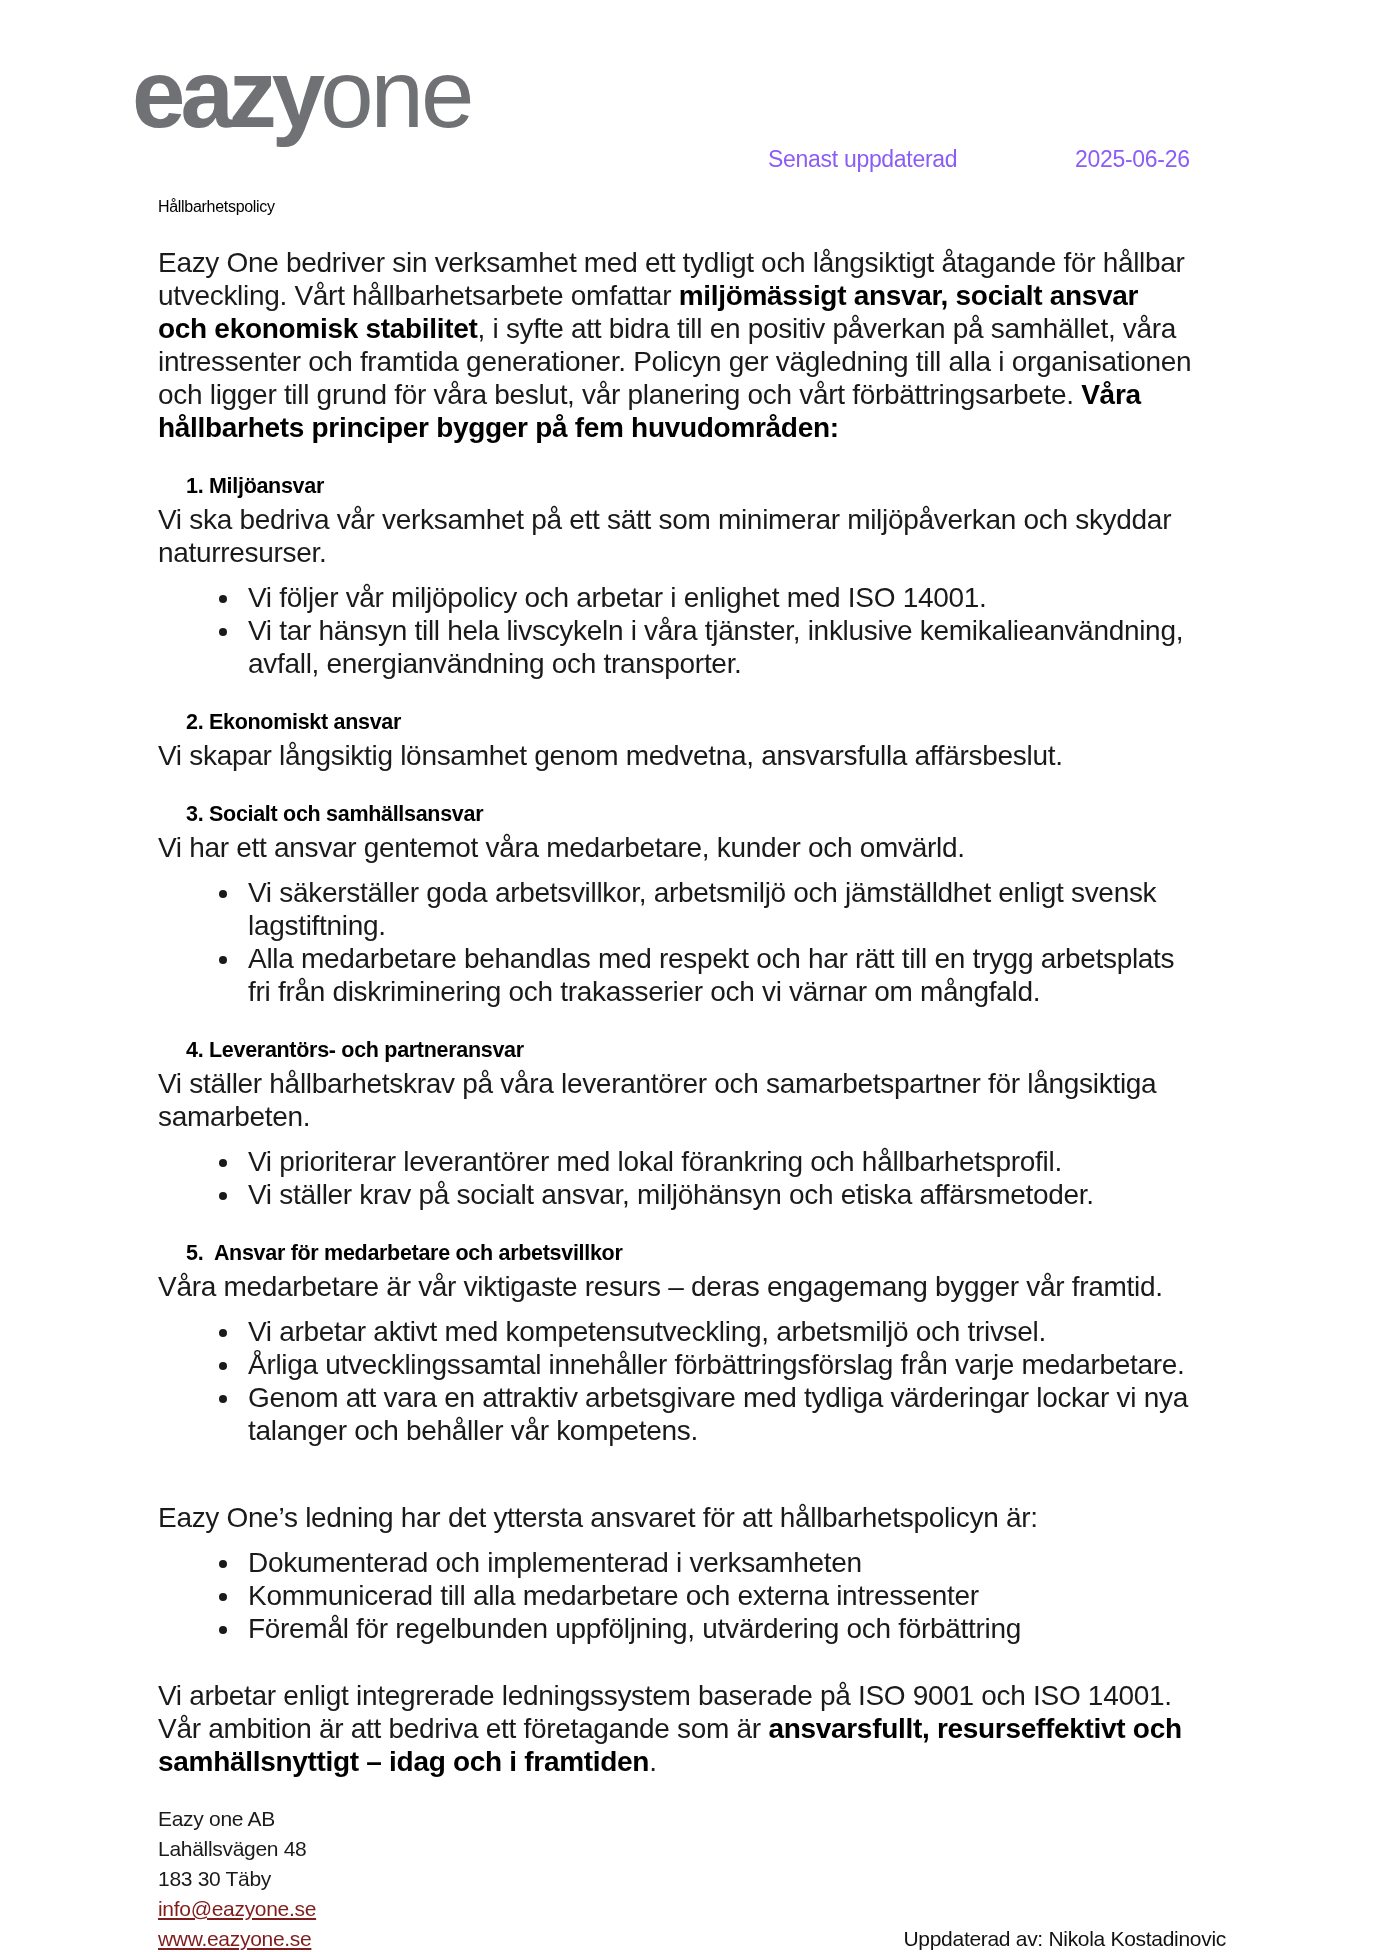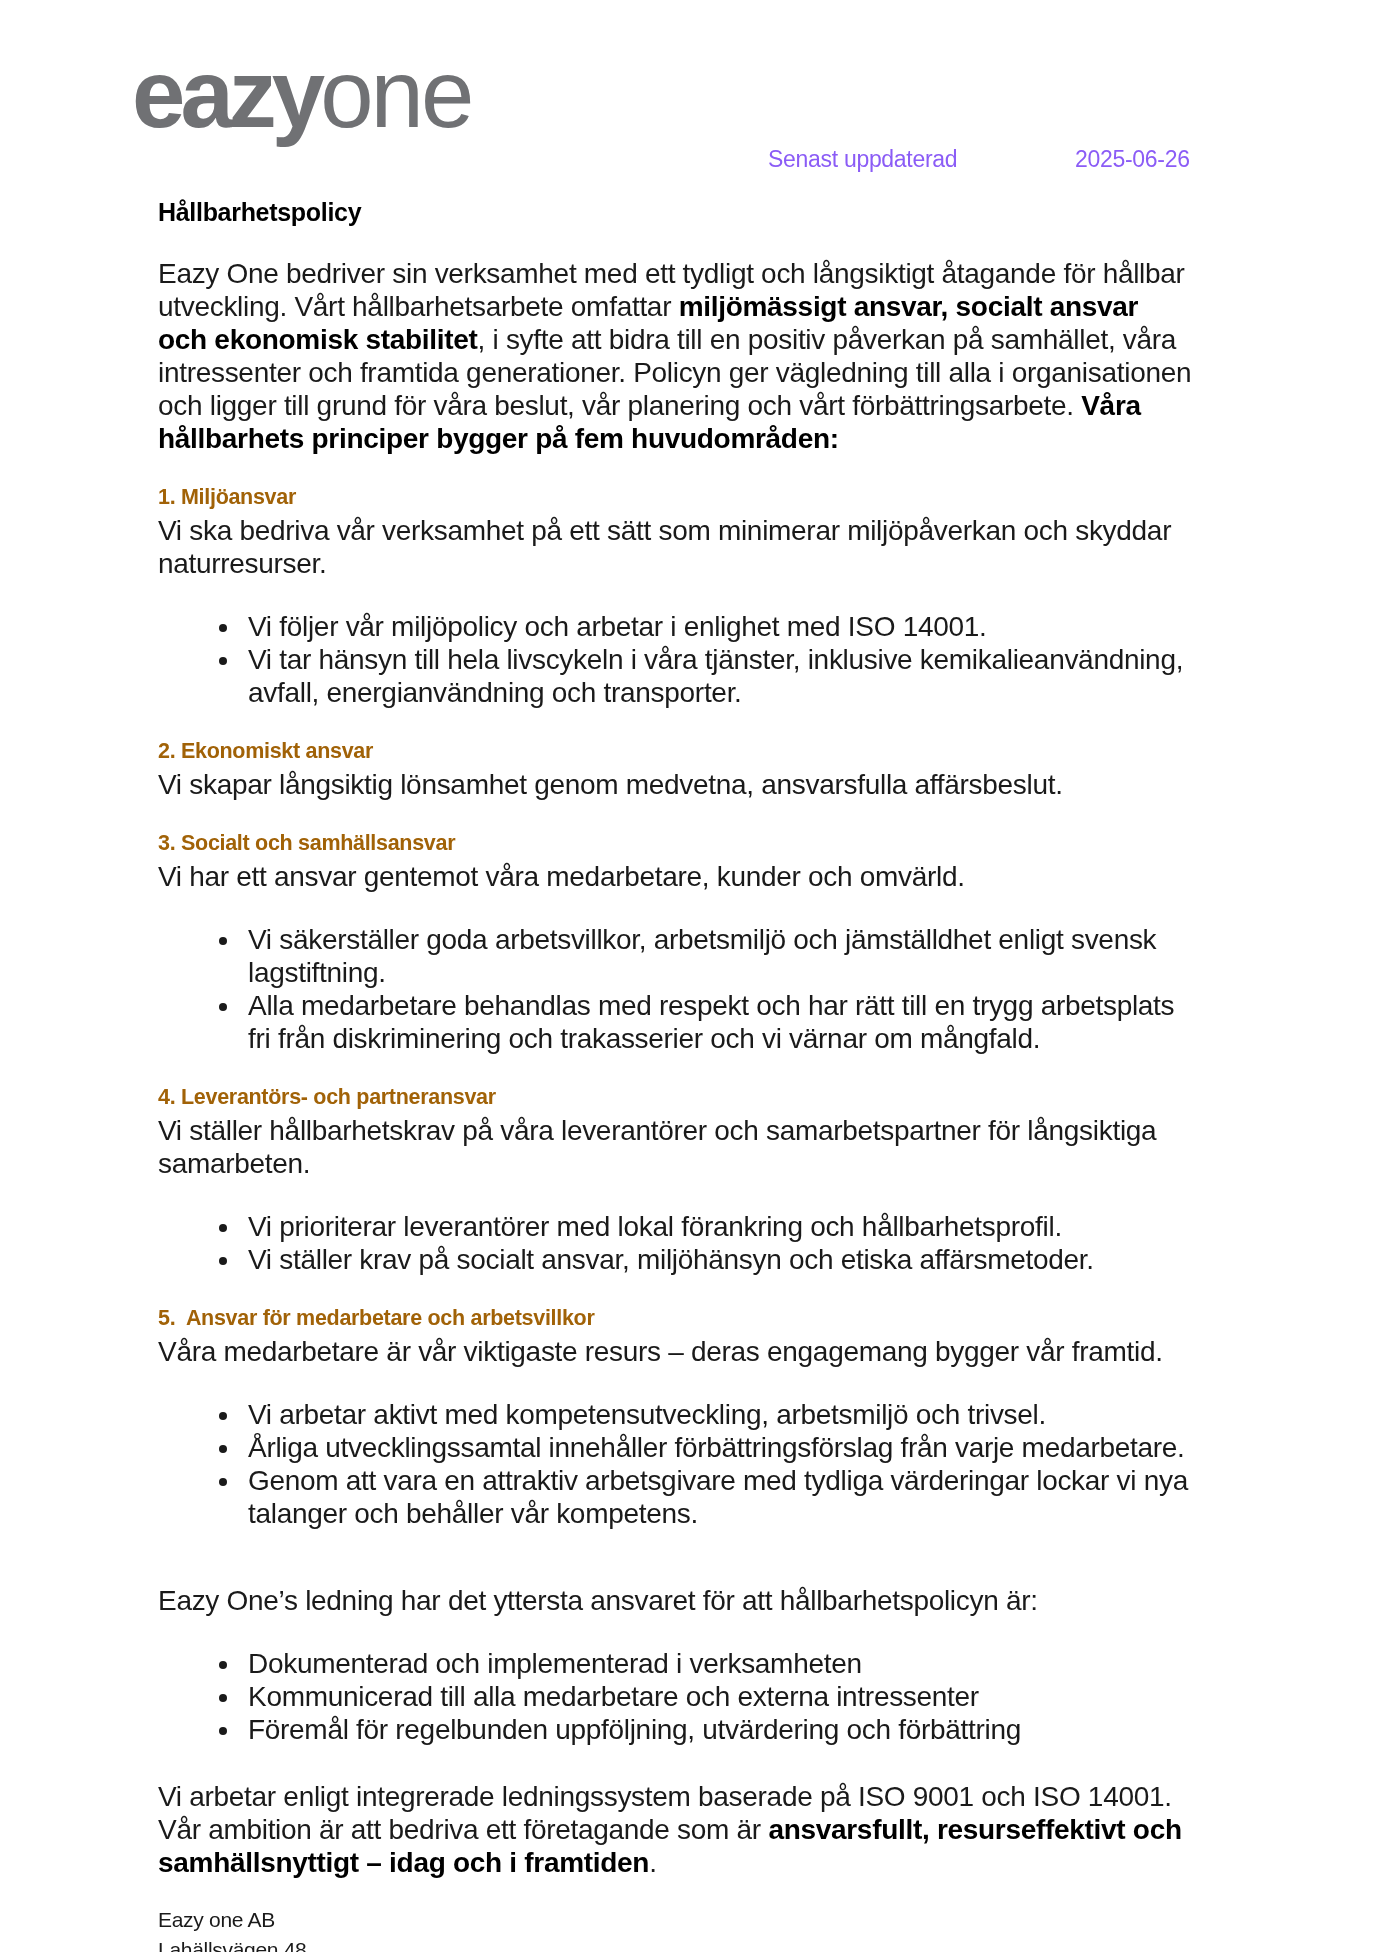--- a/index.html
+++ b/index.html
@@ -29,35 +29,36 @@
   .updated-label, .updated-date {
     position:absolute; top:146px;
     font-size:23px; color:#8b5cf6;
   }
   .updated-label { left:768px; }
   .updated-date  { left:1075px; }
 
   
   .doc-title {
     margin-top:52px;
-    font-size:25px; font-weight:bold; color:#000;
+    font-size:16px; font-weight:normal; color:#000;
   }
   p.body, li {
     font-size:28px;
     line-height:33px;
   }
   .intro { margin-top:30px; }
   .section-heading {
     margin-top:26px;
     font-size:21.5px; line-height:33px;
-    font-weight:bold; color:#a16207;
+    font-weight:bold; color:#000000;
     white-space:pre-wrap;
+    margin-left:28px;
   }
   ul.bullets {
-    margin-top:30px;
+    margin-top:12px;
     padding-left:84px;
     list-style:disc;
   }
   ul.bullets li { padding-left:6px; }
   strong { font-weight:bold; color:#000; }
   .mgmt-lead { margin-top:54px; }
   .closing { margin-top:34px; }
 
   
   .footer {

